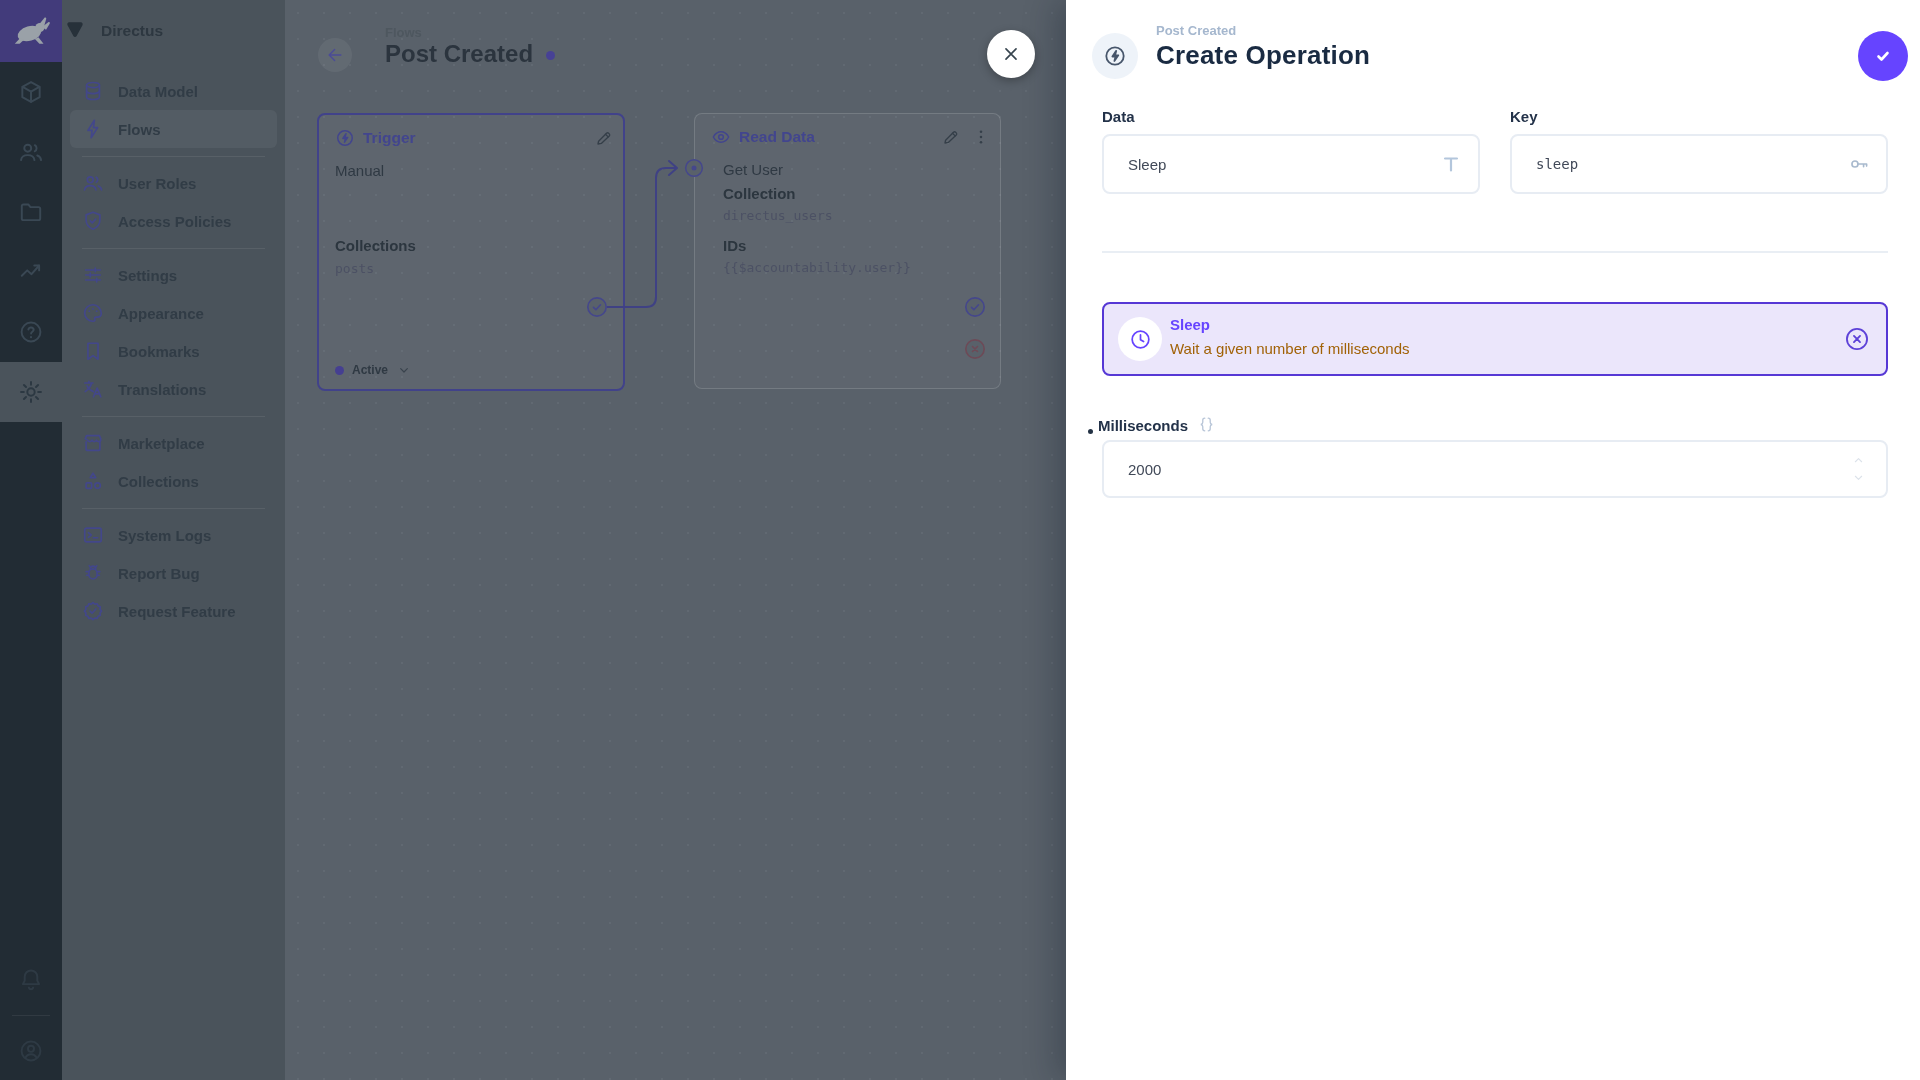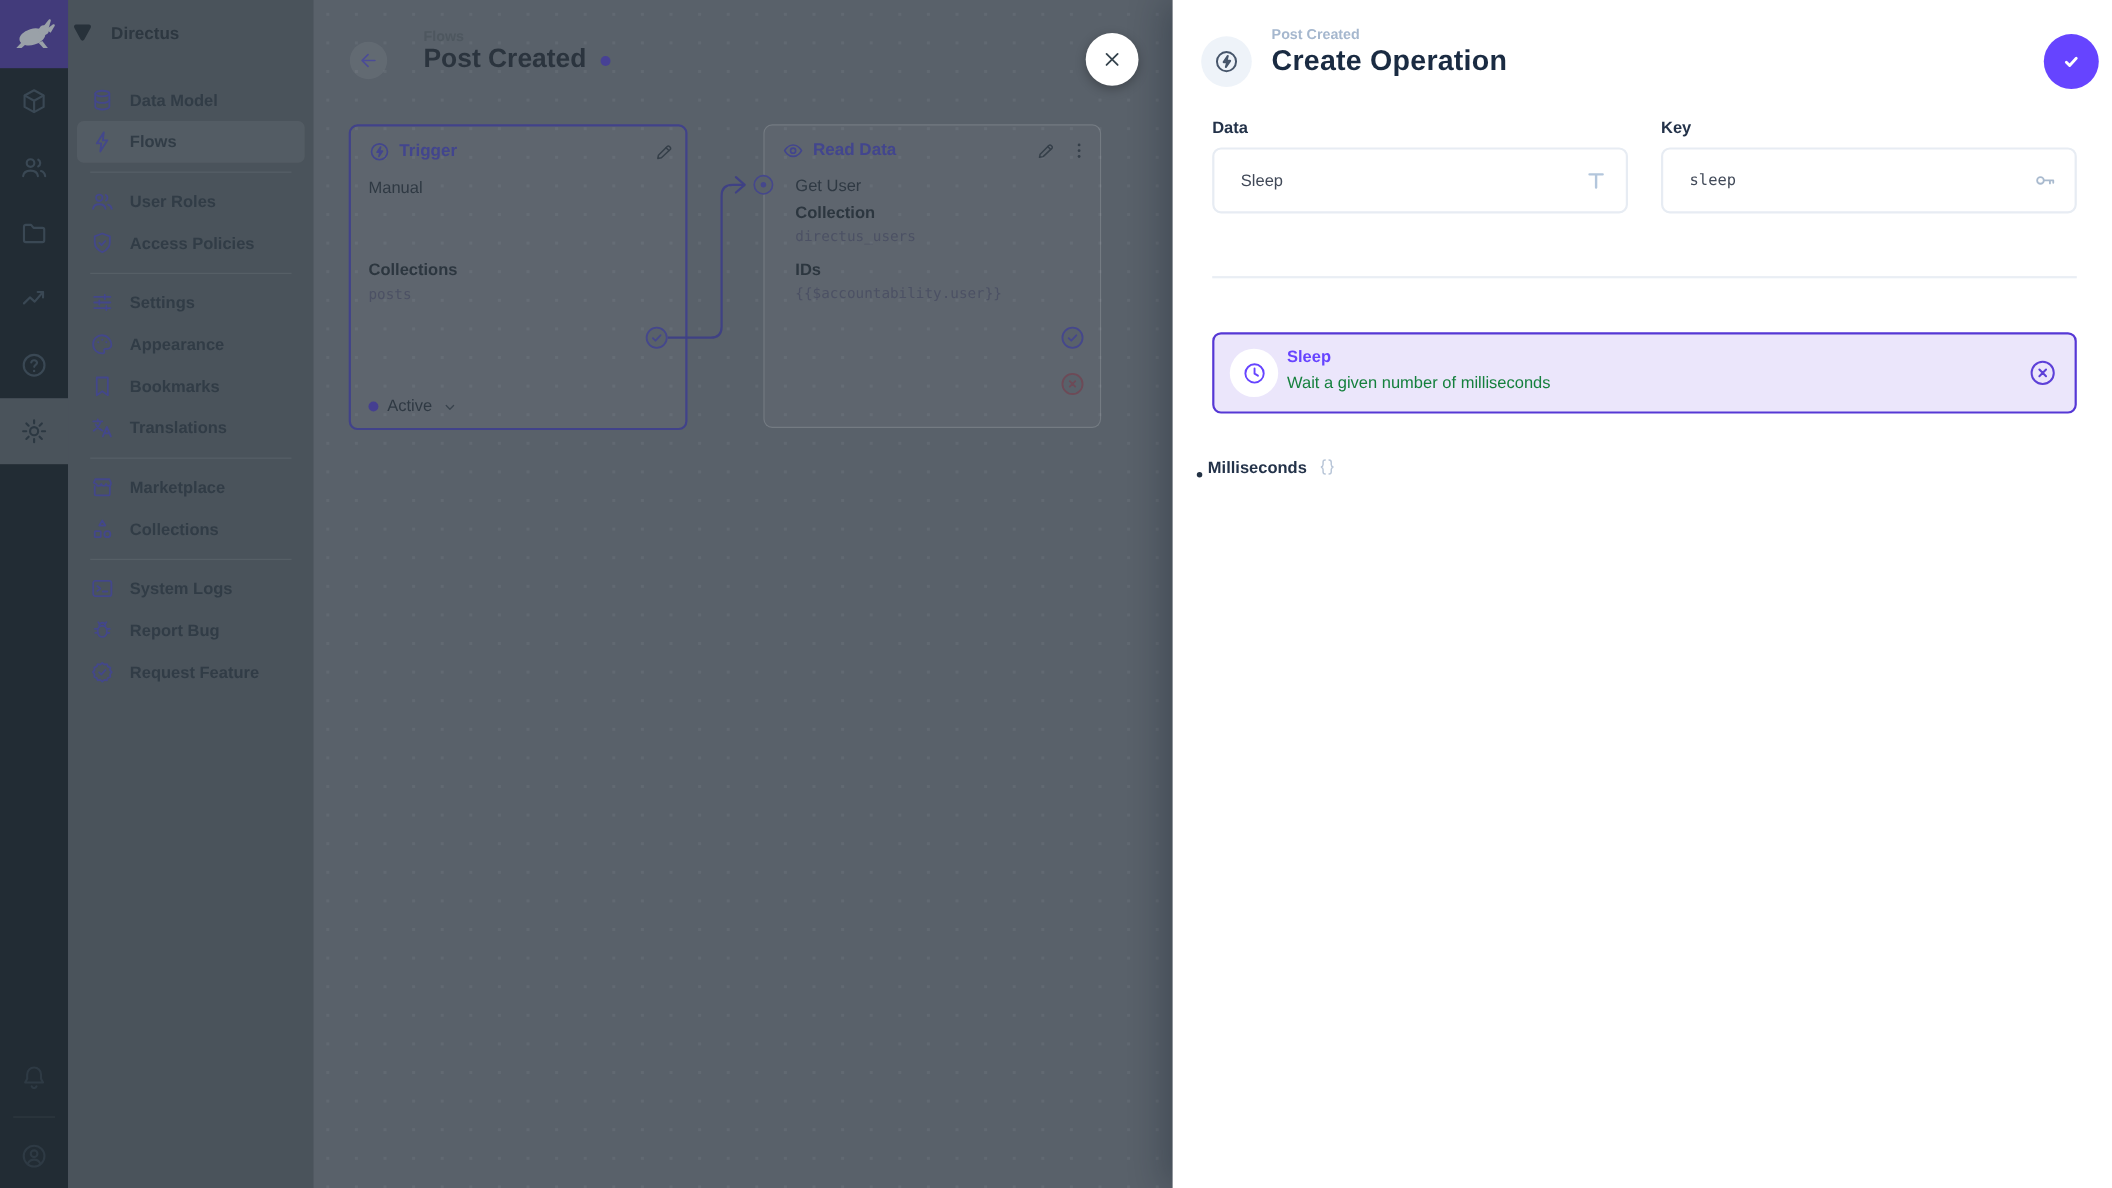--- a/index.html
+++ b/index.html
@@ -48,21 +48,21 @@
   .panel-actions{margin-left:auto;display:flex;align-items:center;gap:12px;color:#353f49;}
   .panel-actions .icon{width:18px;height:18px;cursor:pointer;}
   .p-line{position:absolute;left:16px;font-size:15px;color:#2f3943;}
   .p-bold{font-weight:700;color:#2c363f;}
   .p-mono{font-family:"DejaVu Sans Mono",monospace;font-size:13px;color:#4c5164;}
   .t-type{top:47px;}
   .t-desc{top:69px;width:252px;line-height:22px;}
   .t-coll{top:122px;}
   .t-val{top:146px;}
   .trigger-footer{position:absolute;left:16px;bottom:11px;display:flex;align-items:center;gap:8px;
-    font-size:15px;font-weight:400;color:#2f3943;cursor:pointer;}
+    font-size:12px;font-weight:700;color:#2f3943;cursor:pointer;}
   .status-dot{width:9px;height:9px;border-radius:50%;background:#453f91;}
   .trigger-footer .icon{width:16px;height:16px;color:#39434d;}
   .r-name{top:47px;left:28px;}
   .r-coll{top:71px;left:28px;}
   .r-mono1{top:94px;left:28px;}
   .r-ids{top:123px;left:28px;}
   .r-mono2{top:146px;left:28px;}
 
   .conn-svg{position:absolute;left:0;top:0;pointer-events:none;}
   .conn-node{position:absolute;color:#45478c;cursor:pointer;}
@@ -102,21 +102,21 @@
   .stepper .icon{width:15px;height:15px;cursor:pointer;}
 
   .drawer-divider{position:absolute;left:36px;top:251px;width:786px;height:2px;background:#e9eef4;}
 
   .op-card{position:absolute;left:36px;top:302px;width:786px;height:74px;border:2px solid #5638d5;border-radius:8px;
     background:#ebe6fb;box-sizing:border-box;}
   .op-chip{position:absolute;left:14px;top:50%;transform:translateY(-50%);width:44px;height:44px;border-radius:50%;
     background:#ffffff;display:flex;align-items:center;justify-content:center;color:#6644ff;}
   .op-chip .icon{width:23px;height:23px;}
   .op-name{position:absolute;left:66px;top:12px;font-size:15px;font-weight:700;color:#6644ff;}
-  .op-desc{position:absolute;left:66px;top:36px;font-size:15px;color:#15803d;}
+  .op-desc{position:absolute;left:66px;top:36px;font-size:15px;color:#a16207;}
   .op-remove{position:absolute;right:16px;top:50%;transform:translateY(-50%);width:26px;height:26px;color:#5d41d8;cursor:pointer;}
   .op-remove svg{width:100%;height:100%;}
 
   .ms-label-row{position:absolute;left:22px;top:415px;display:flex;align-items:flex-end;}
   .required-dot{width:5px;height:5px;border-radius:50%;background:#233244;margin-right:5px;margin-top:-8px;}
   .ms-label{font-size:15px;font-weight:700;color:#233249;}
   .ms-braces{width:19px;height:19px;color:#b9c6d8;margin-left:9px;cursor:pointer;}
   .ms-braces svg{width:100%;height:100%;}
 
   .close-btn{position:absolute;left:987px;top:30px;width:48px;height:48px;border-radius:50%;background:#ffffff;
@@ -536,20 +536,35 @@
 
     <div class="ms-label-row">
       <span class="required-dot"></span>
       <span class="ms-label">Milliseconds</span>
       <span class="ms-braces">
         <svg viewBox="0 0 24 24">
             <path d="M9.8 4C7.9 4 7.3 5 7.3 6.6v2.5c0 1.6-.8 2.5-2.4 2.9 1.6.4 2.4 1.3 2.4 2.9v2.5C7.3 19 7.9 20 9.8 20M14.2 4c1.9 0 2.5 1 2.5 2.6v2.5c0 1.6.8 2.5 2.4 2.9-1.6.4-2.4 1.3-2.4 2.9v2.5c0 1.6-.6 2.6-2.5 2.6" fill="none" stroke="currentColor" stroke-width="1.7" stroke-linecap="round"></path>
           </svg>
       </span>
     </div>
+    <div class="tb tb-ms">
+      <input type="text" value="2000" style="">
+      <span class="stepper">
+        <span class="icon">
+            <svg viewBox="0 0 24 24" fill="none" stroke="currentColor" stroke-width="1.8" stroke-linecap="round" stroke-linejoin="round">
+              <path d="M7 14l5-5 5 5"></path>
+            </svg>
+          </span>
+        <span class="icon">
+            <svg viewBox="0 0 24 24" fill="none" stroke="currentColor" stroke-width="1.8" stroke-linecap="round" stroke-linejoin="round">
+              <path d="M7 10l5 5 5-5"></path>
+            </svg>
+          </span>
+      </span>
+    </div>
   </div>
 
   <button class="close-btn">
     <span class="icon">
         <svg viewBox="0 0 24 24" fill="none" stroke="currentColor" stroke-width="1.8" stroke-linecap="round" stroke-linejoin="round">
           <path d="M6.5 6.5l11 11M17.5 6.5l-11 11"></path>
         </svg>
       </span>
   </button>
 

